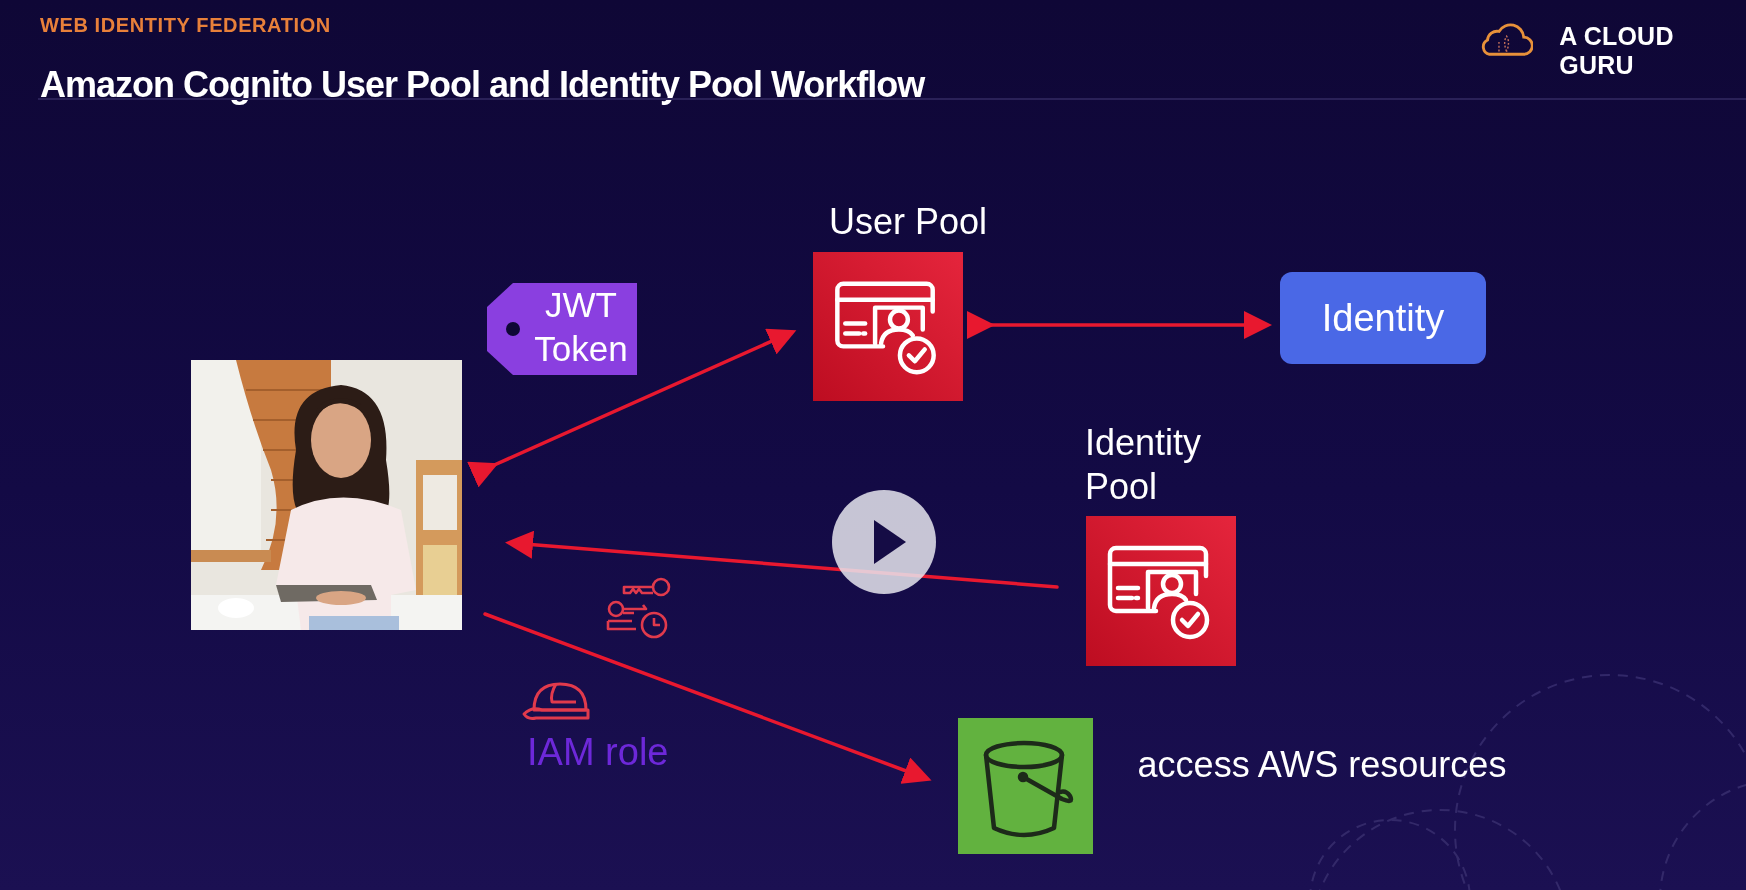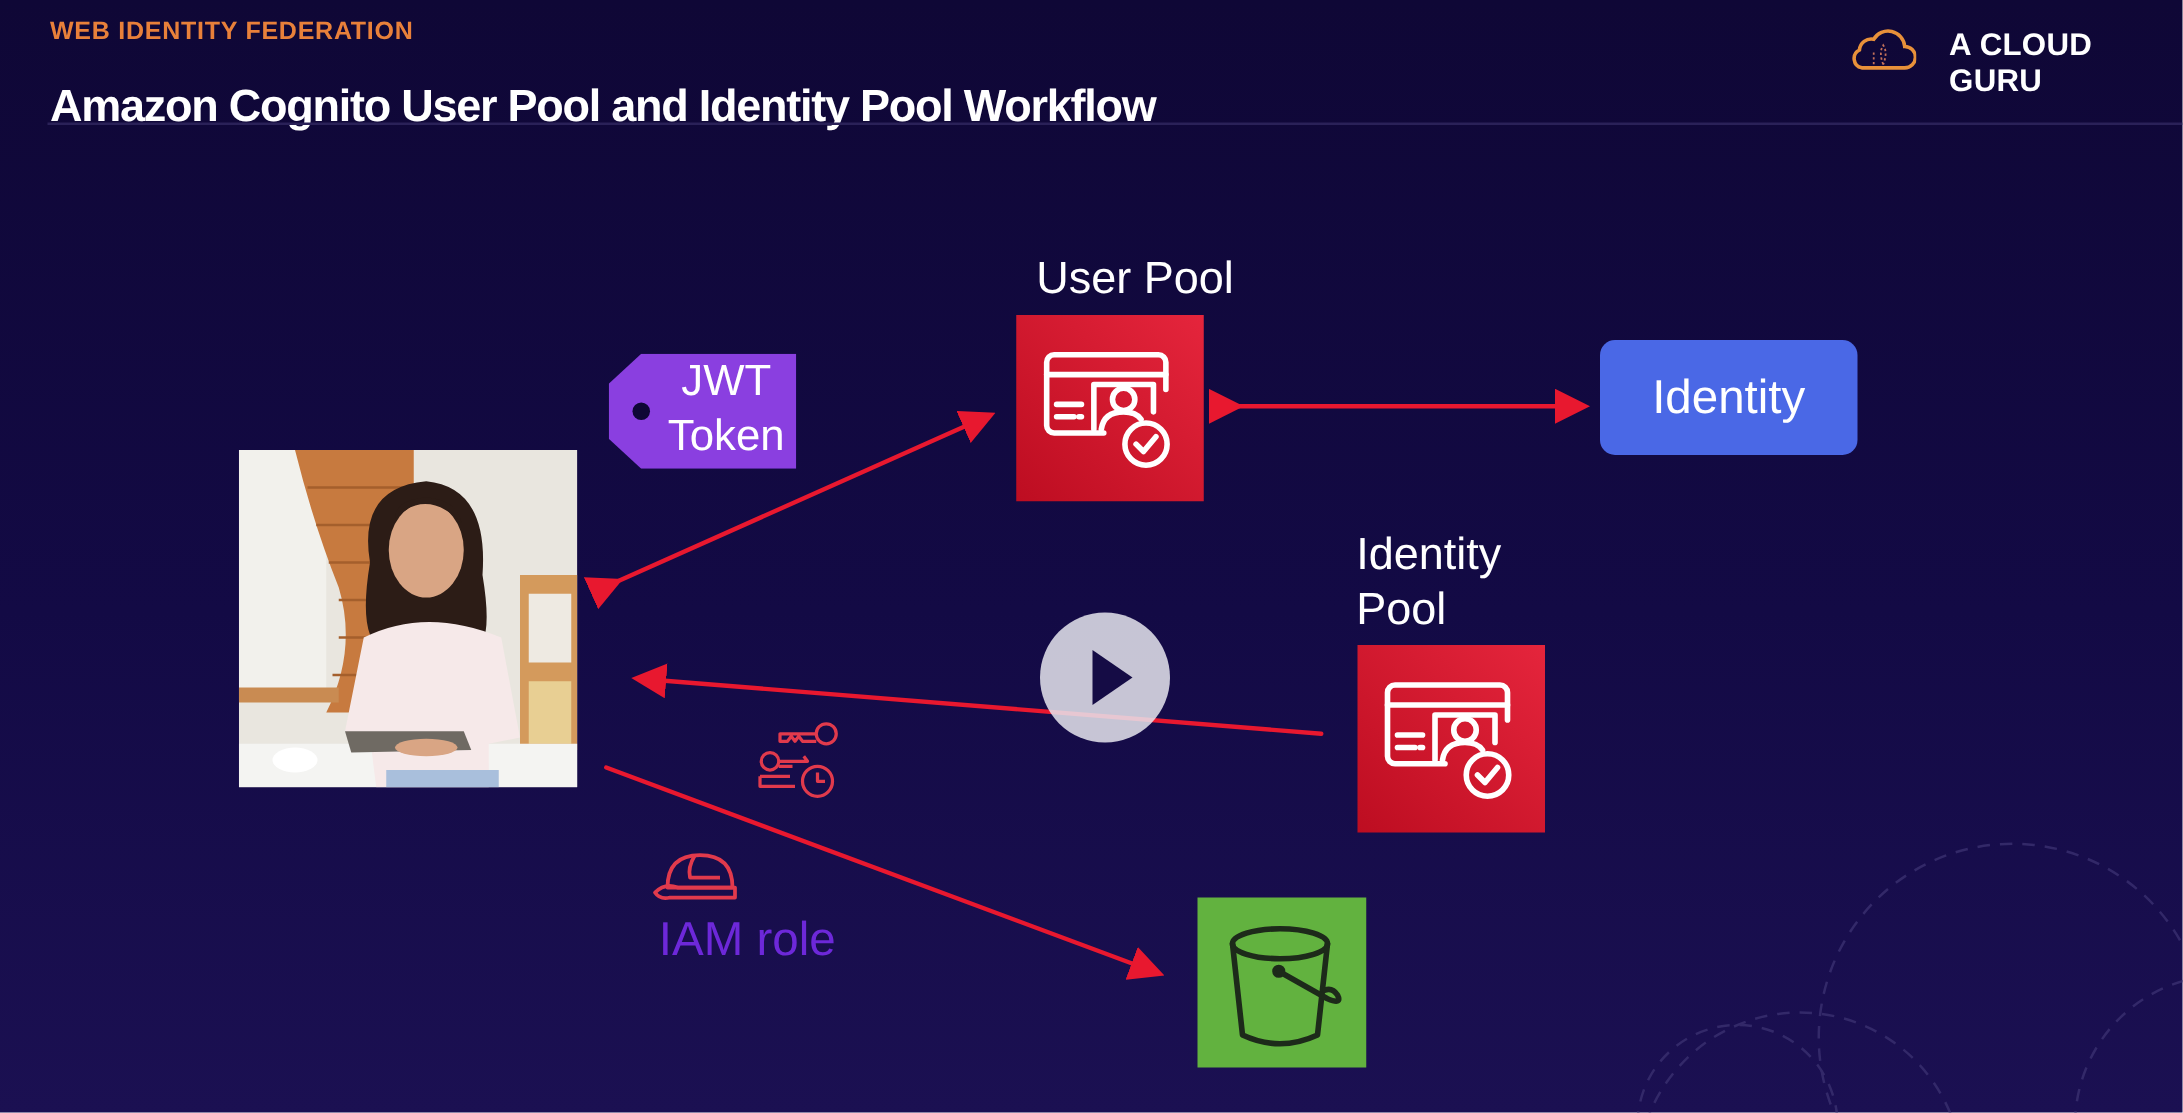--- a/index.html
+++ b/index.html
@@ -195,13 +195,14 @@
     <g fill="none" stroke="#1d2a1a" stroke-width="4.5" stroke-linejoin="round" stroke-linecap="round">
       <ellipse cx="66" cy="37" rx="38" ry="12"></ellipse>
       <path d="M28 37 L36 110 Q66 124 96 110 L104 37"></path>
       <circle cx="65" cy="59" r="3" fill="#1d2a1a"></circle>
       <path d="M65 59 L104 81 Q116 86 112 78 Q108 72 102 74"></path>
     </g>
   </svg>
 </div>
 
 <div id="result" class="abs">
+  <div>access AWS resources</div>
 </div>
 
 </body></html>

